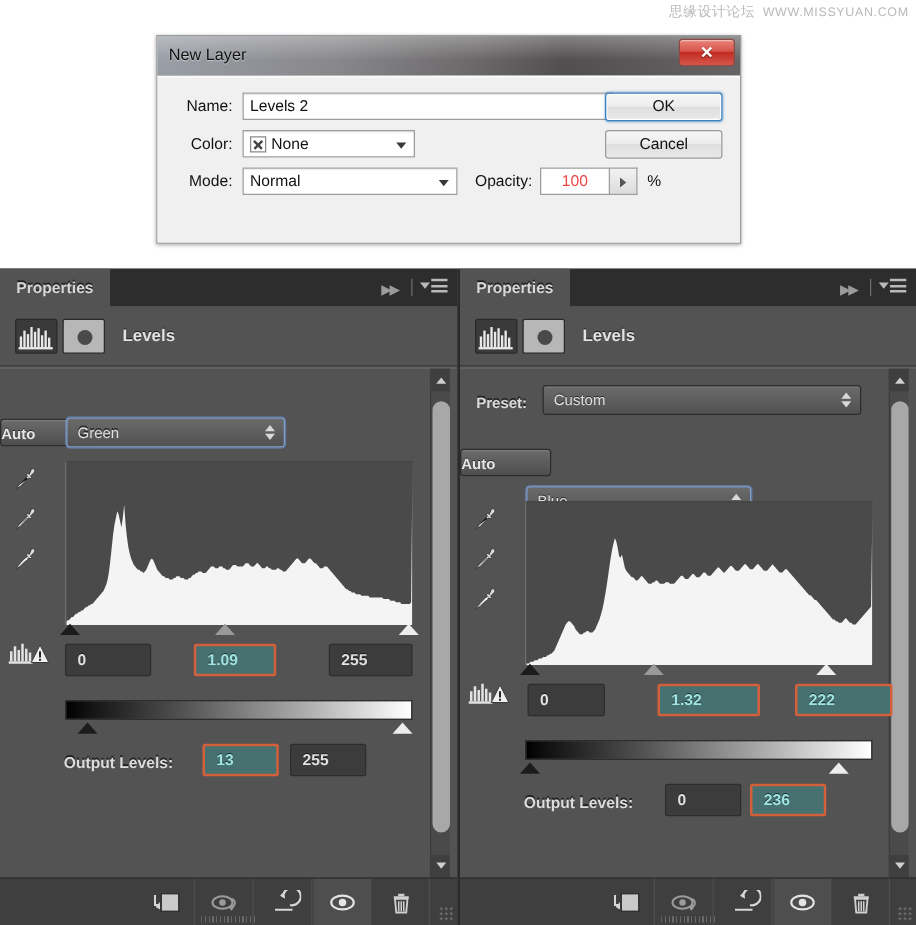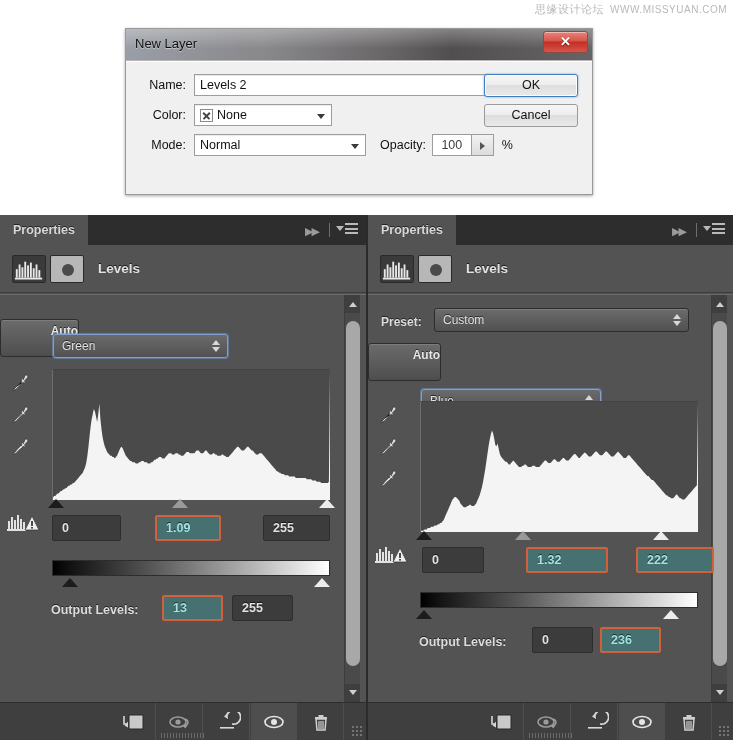--- a/index.html
+++ b/index.html
@@ -121,22 +121,22 @@
     margin-right:4px;position:relative;flex:0 0 auto;
   }
   #none-swatch::before,#none-swatch::after{
     content:"";position:absolute;left:1px;top:5px;width:9px;height:1.5px;background:#444;
   }
   #none-swatch::before{transform:rotate(45deg);}
   #none-swatch::after{transform:rotate(-45deg);}
 
   #opacity-label{ font-size:12.5px; color:#111; margin-left:14px; }
   #opacity-input{
-    width:40px;height:22px;border:1px solid #9d9d9d;background:#fff;
-    font-size:12.5px;color:#404040;text-align:center;line-height:20px;margin-left:6px;
+    width:56px;height:22px;border:1px solid #9d9d9d;background:#fff;
+    font-size:12.5px;color:#ef4444;text-align:center;line-height:20px;margin-left:6px;
   }
   #opacity-stepper{
     width:22px;height:22px;border:1px solid #9d9d9d;border-left:none;
     background:linear-gradient(to bottom,#f2f2f2,#dcdcdc);
     position:relative;cursor:pointer;
   }
   #opacity-stepper::after{
     content:"";position:absolute;left:8px;top:7px;
     width:0;height:0;border-top:4px solid transparent;border-bottom:4px solid transparent;
     border-left:5px solid #555;
@@ -239,25 +239,26 @@
   }
   .ps-select.focused{ border:1px solid #7fa0d0; box-shadow:0 0 0 1px rgba(110,150,210,.55); }
   .ps-select .upd,.ps-select .dnd{
     position:absolute;right:7px;width:0;height:0;
     border-left:4px solid transparent;border-right:4px solid transparent;
   }
   .ps-select .upd{ top:5px;border-bottom:5px solid #d8d8d8; }
   .ps-select .dnd{ bottom:5px;border-top:5px solid #d8d8d8; }
 
   .ps-btn{
-    height:38px;border:1px solid #2d2d2d;border-radius:3px;
+    height:22px;border:1px solid #2d2d2d;border-radius:3px;
     background:linear-gradient(to bottom,#6b6b6b,#4e4e4e);
-    color:#e6e6e6;font-size:12px;font-weight:bold;text-align:right;line-height:22px;
+    color:#e6e6e6;font-size:12px;font-weight:bold;text-align:left;line-height:22px;
     cursor:pointer;text-shadow:0 -1px 0 rgba(0,0,0,.6);
     box-shadow:inset 0 1px 0 rgba(255,255,255,.12);
+    margin-top:16px;
   }
 
   .histo{
     position:absolute;background:#4a4a4a;border-left:1px solid #6e6e6e;
     border-top:1px solid #444;overflow:hidden;
   }
   .histo svg{ position:absolute;left:0;top:0;width:100%;height:100%; }
 
   .sliderband{ position:absolute; }
   .knob{ position:absolute;width:0;height:0;

